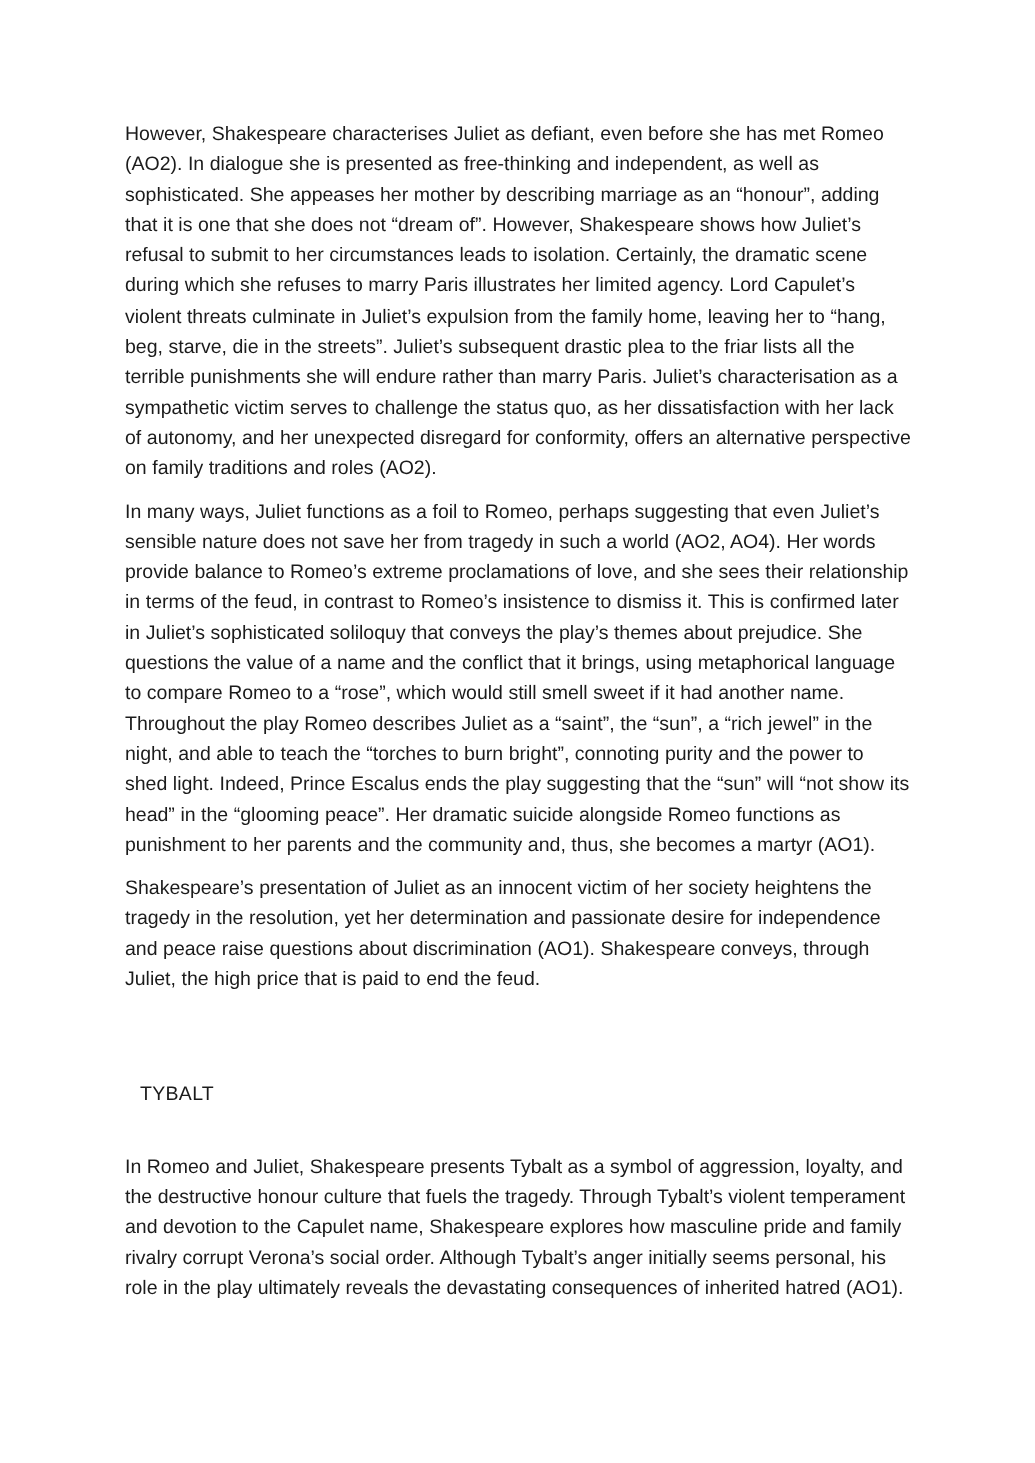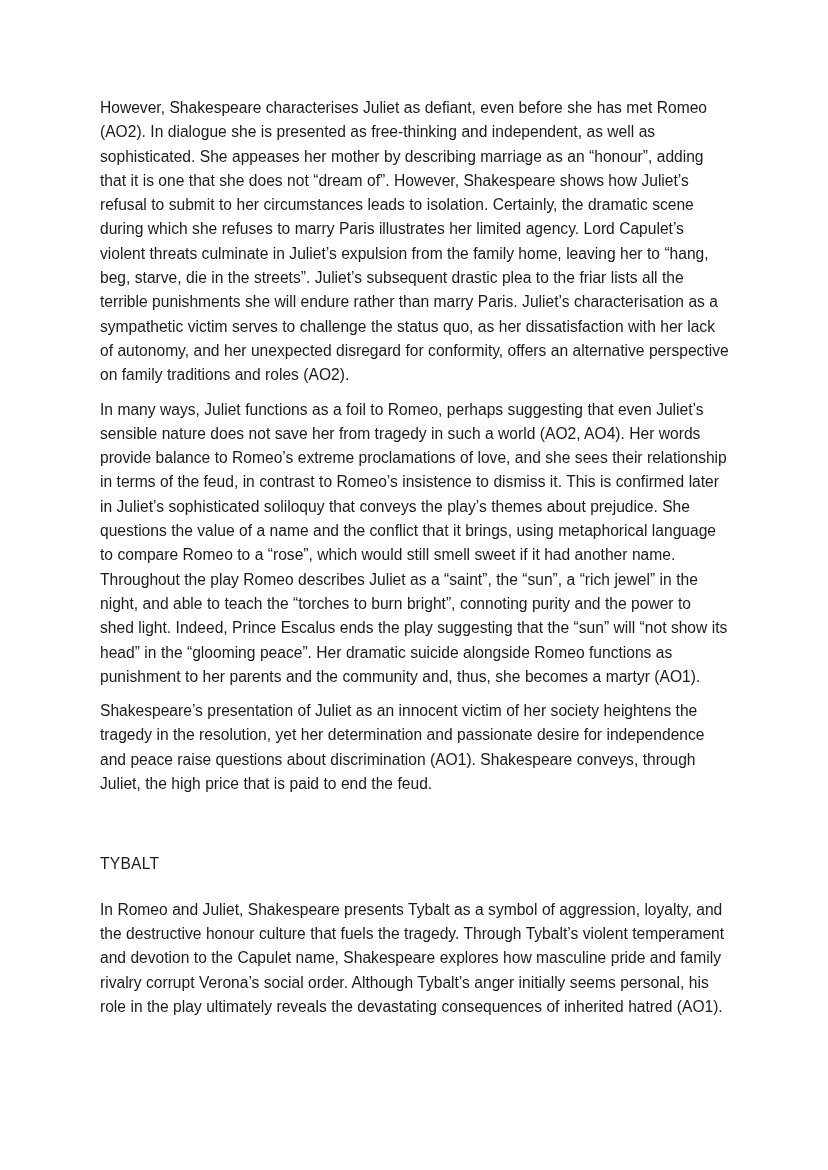--- a/index.html
+++ b/index.html
@@ -39,21 +39,21 @@
     letter-spacing: 0.0px;
     text-align: left;
     word-spacing: 0.1px;
   }
 
   .para:last-child {
     margin-bottom: 14px;
   }
 
   .section-heading {
-    margin: 0;
+    margin: 12px;
     font-size: 15.6px;
     line-height: 24.3px;
     color: #1b1b1b;
     font-weight: 400;
     letter-spacing: 0.25px;
   }
 
   
   .spacer-before-heading {
     height: 46px;

